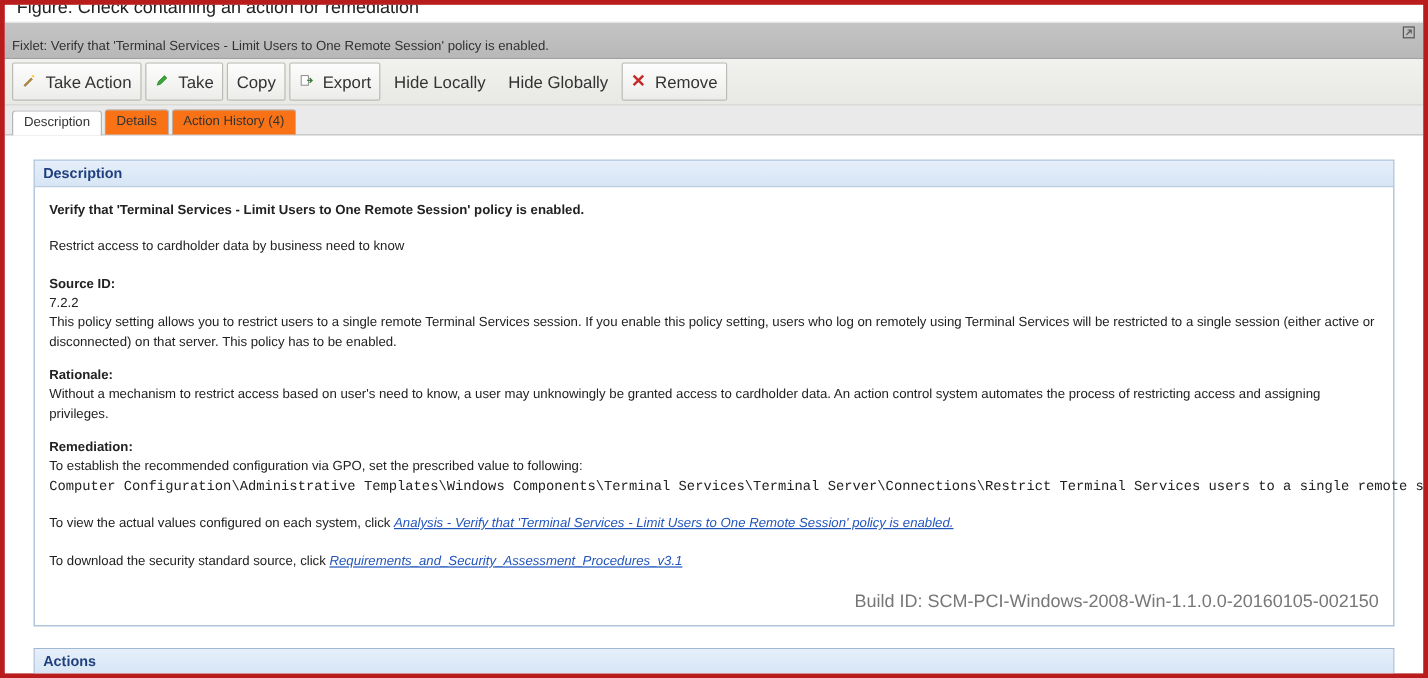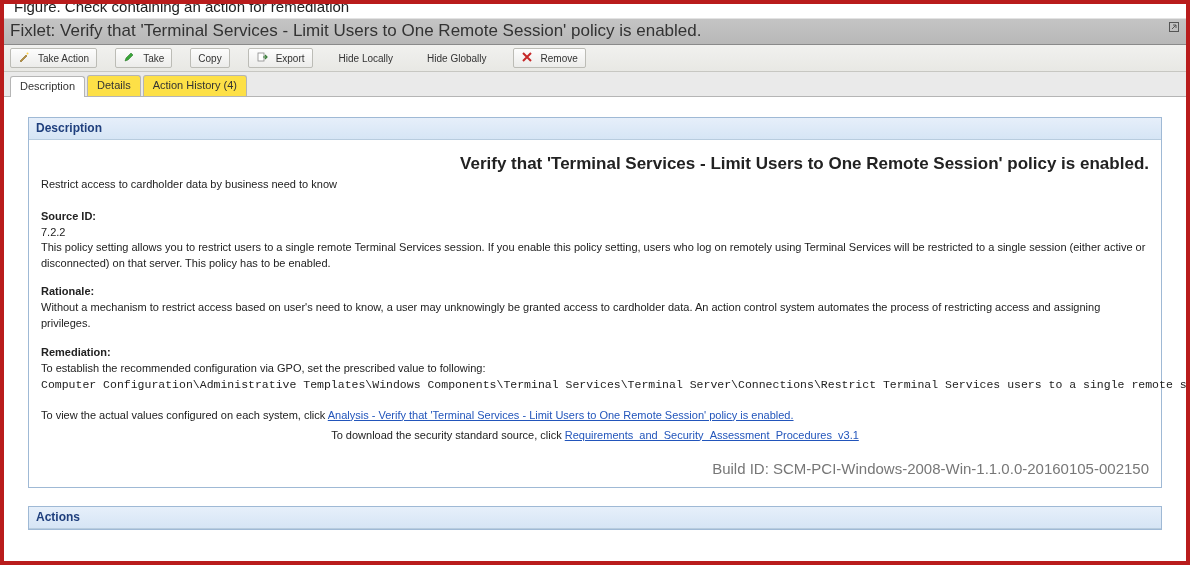--- a/index.html
+++ b/index.html
@@ -25,22 +25,22 @@
     padding: 0 10px;
     margin-top: -6px;
     height: 20px;
     overflow: hidden;
   }
   .title-bar {
     background: linear-gradient(#c4c4c4,#b8b8b8);
     border-top: 1px solid #e3e3e3;
     border-bottom: 1px solid #8a8a8a;
     color: #333;
-    font-size: 17px;
-    padding: 2px 6px 3px 6px;
+    font-size: 11px;
+    padding: 14px 6px 3px 6px;
     position: relative;
   }
   .title-bar .popout {
     position: absolute;
     right: 6px;
     top: 2px;
     color: #555;
     cursor: pointer;
     font-size: 13px;
   }
@@ -50,39 +50,39 @@
     padding: 3px 6px;
     display: flex;
     gap: 0;
   }
   .tbtn {
     display: inline-flex;
     align-items: center;
     border: 1px solid #bcbcb6;
     background: linear-gradient(#fdfdfd,#ececea);
     padding: 1px 7px;
-    font-size: 10px;
+    font-size: 14px;
     color: #333;
     cursor: pointer;
     border-radius: 2px;
-    margin-right: 18px;
-    height: 20px;
+    margin-right: 3px;
+    height: 32px;
   }
   .tbtn.noborder { border: 1px solid transparent; background: transparent; }
   .tbtn svg, .tbtn .glyph { margin-right: 4px; }
   .tabs {
     padding: 3px 6px 0 6px;
     border-bottom: 1px solid #b5b5b5;
     background: #eaeaea;
     display: flex;
   }
   .tab {
     border: 1px solid #b5b5b5;
     border-bottom: none;
-    background: #fde047;
+    background: #f97316;
     font-size: 11px;
     color: #333;
     padding: 3px 9px 4px 9px;
     margin-right: 2px;
     cursor: pointer;
     border-top-left-radius: 3px;
     border-top-right-radius: 3px;
     position: relative;
     top: 0;
   }
@@ -108,30 +108,30 @@
     border-bottom: 1px solid #b8ccde;
   }
   .panel-body {
     padding: 12px 12px 8px 12px;
     font-size: 11px;
     color: #222;
     line-height: 1.45;
   }
   .desc-title {
     font-weight: bold;
-    font-size: 17px;
-    text-align: right;
+    font-size: 11px;
+    margin-bottom: 14px;
   }
   .field-label { font-weight: bold; margin-top: 10px; }
   .mono {
     font-family: "Courier New", monospace;
     font-size: 11.5px;
     white-space: pre;
   }
-  a.link { color: #2255bb; text-decoration: underline; cursor: pointer; }
+  a.link { color: #2255bb; text-decoration: underline; cursor: pointer; font-style: italic; }
   .build-id {
     text-align: right;
     color: #777;
     font-size: 15px;
     margin-top: 14px;
   }
 </style>
 </head>
 <body>
 
@@ -220,21 +220,21 @@
         <div>Without a mechanism to restrict access based on user's need to know, a user may unknowingly be granted access to cardholder data. An action control system automates the process of restricting access and assigning privileges.</div>
 
         <div class="field-label" style="margin-top:13px;">Remediation:</div>
         <div>To establish the recommended configuration via GPO, set the prescribed value to following:</div>
         <div class="mono">Computer Configuration\Administrative Templates\Windows Components\Terminal Services\Terminal Server\Connections\Restrict Terminal Services users to a single remote session</div>
 
         <div style="margin-top:14px;">
           <span>To view the actual values configured on each system, click </span><a class="link">Analysis - Verify that 'Terminal Services - Limit Users to One Remote Session' policy is enabled.</a>
         </div>
 
-        <div style="margin-top:4px;text-align:center;">
+        <div style="margin-top:16px;">
           <span>To download the security standard source, click </span><a class="link">Requirements_and_Security_Assessment_Procedures_v3.1</a>
         </div>
 
         <div class="build-id">Build ID: SCM-PCI-Windows-2008-Win-1.1.0.0-20160105-002150</div>
       </div>
     </div>
 
     <div class="panel">
       <div class="panel-head">Actions</div>
 

